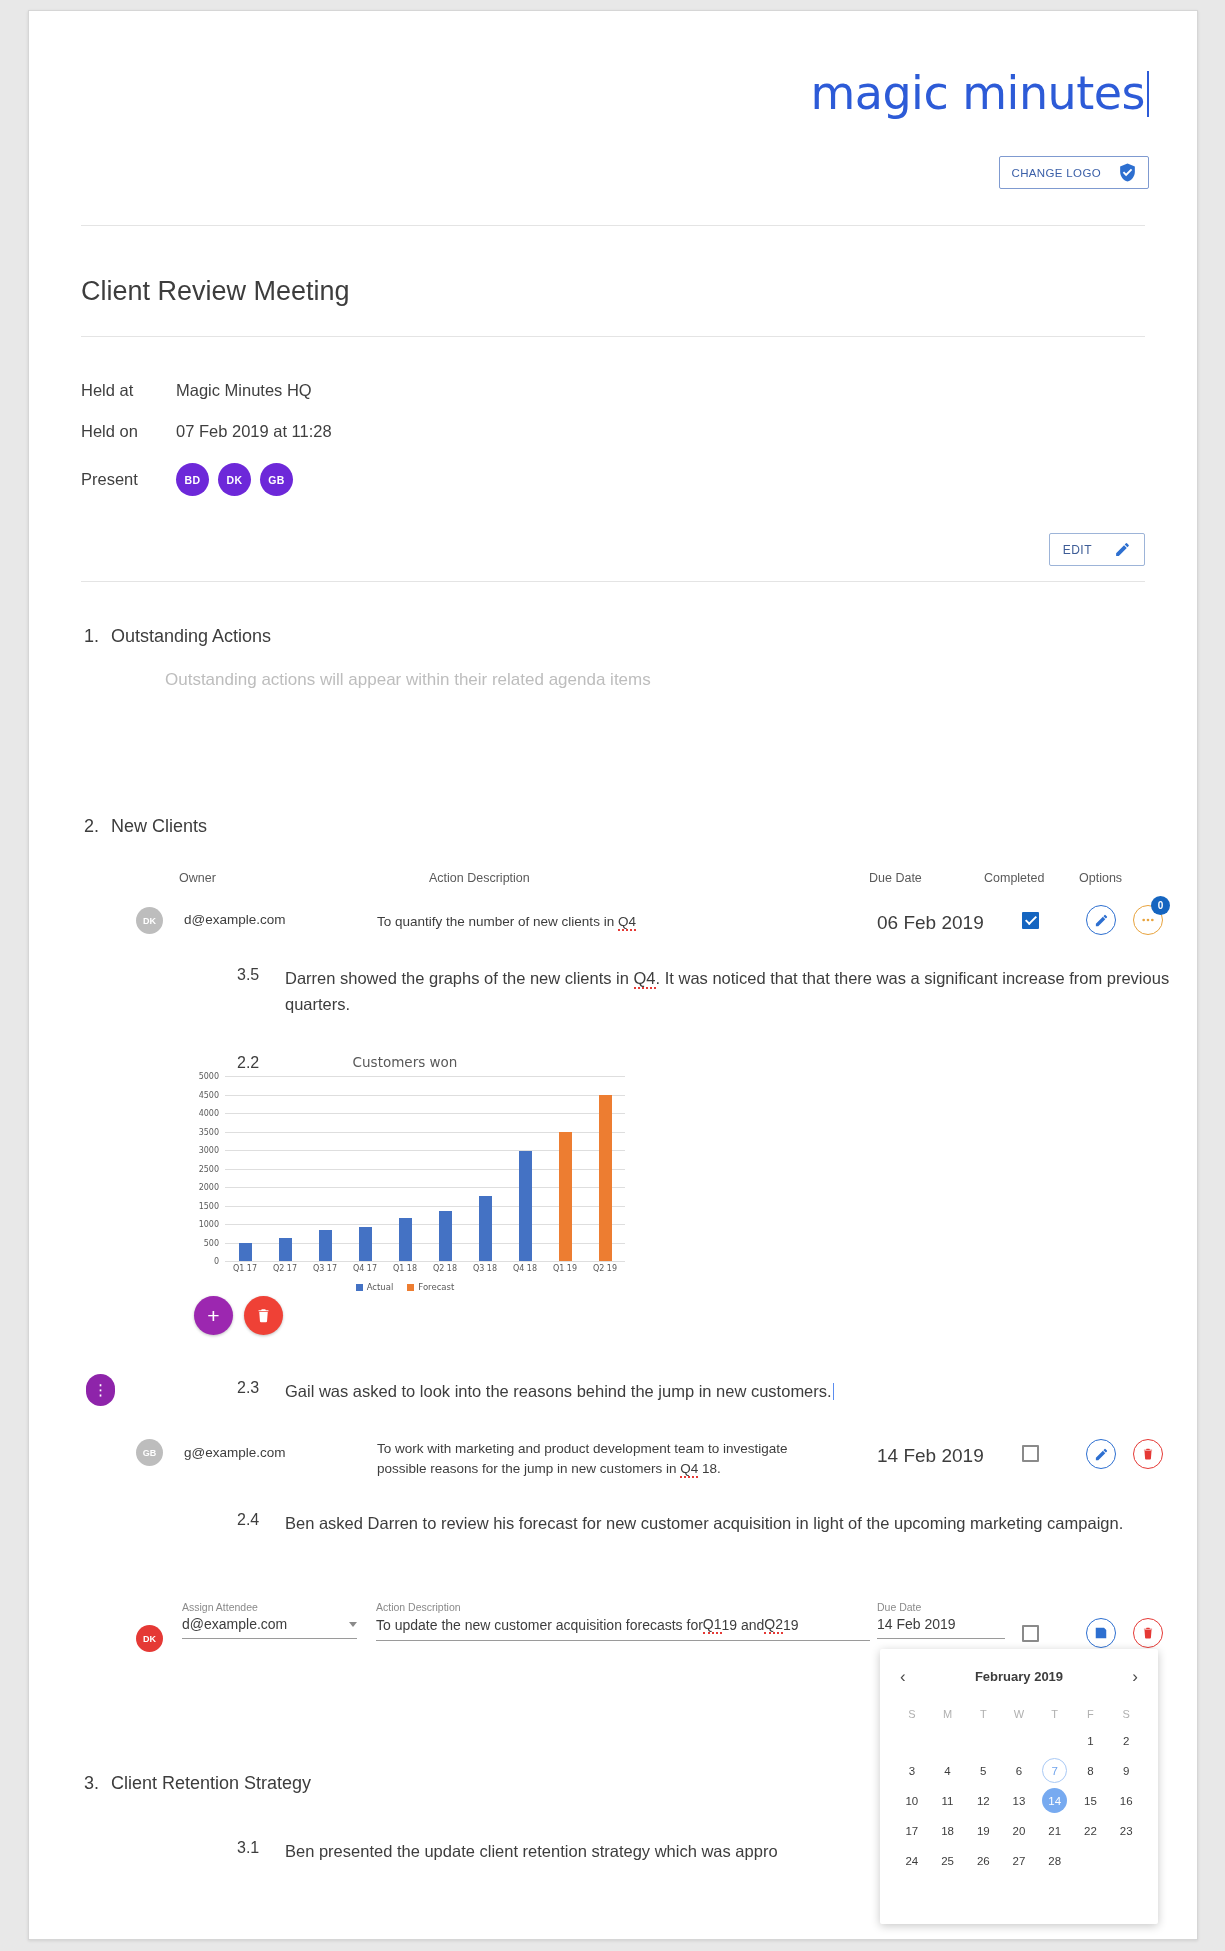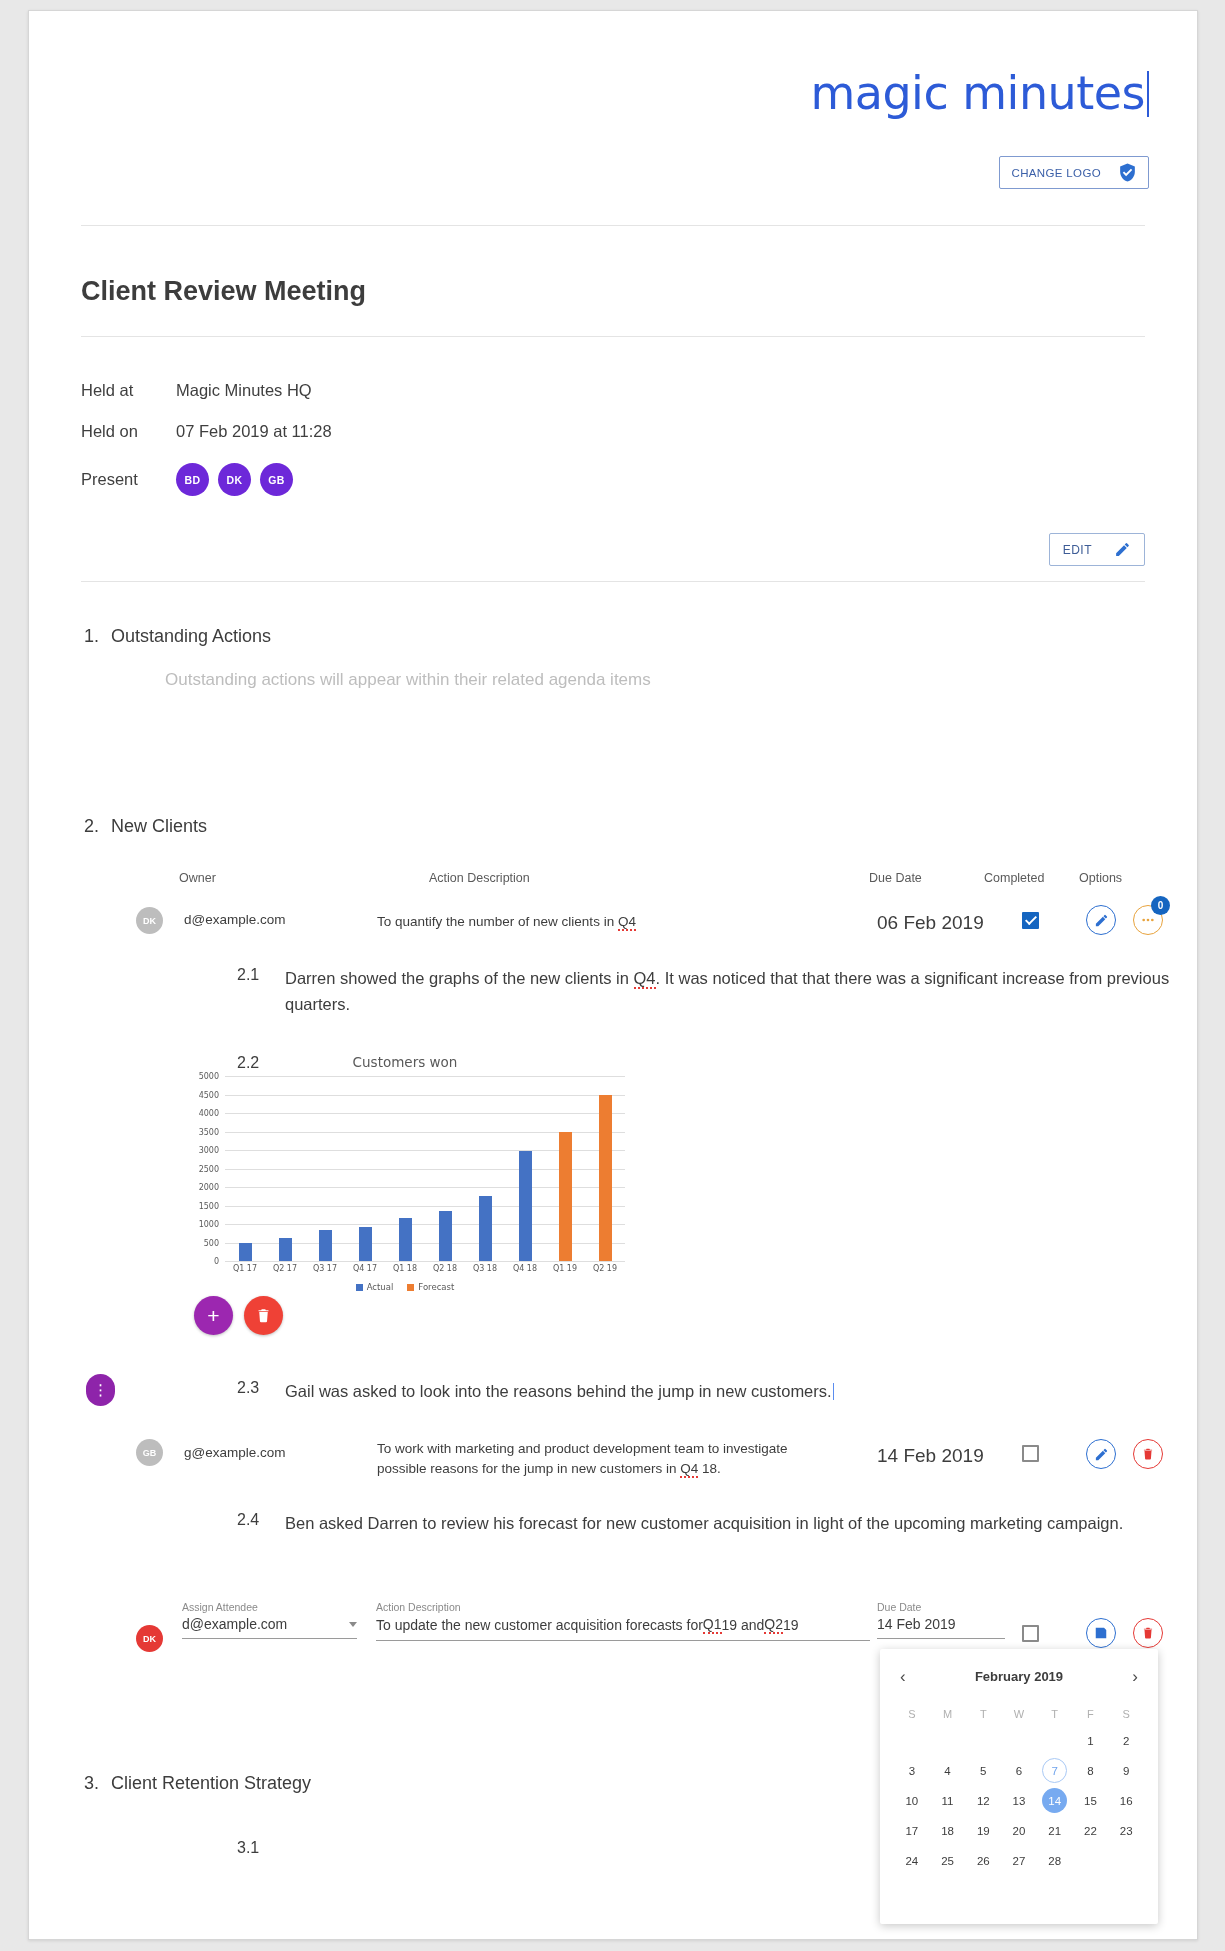--- a/index.html
+++ b/index.html
@@ -53,21 +53,21 @@
   .shield { width: 21px; height: 21px; display:block; }
 
   
   .rule {
     position: absolute; left: 52px; right: 52px; height: 1px; background: #e4e4e4;
   }
 
   
   .meeting-title {
     position: absolute; left: 52px; top: 265px;
-    font-size: 27px; color: #3d3d3d; font-weight: 700;
+    font-size: 27px; color: #3d3d3d; font-weight: 400;
   }
 
   
   .meta { position: absolute; left: 52px; top: 370px; width: 600px; }
   .meta-row { display: flex; align-items: center; margin-bottom: 22px; }
   .meta-label {
     width: 95px; font-size: 16.5px; color: #3f3f3f; font-weight: 400;
   }
   .meta-value { font-size: 16.5px; color: #3f3f3f; }
   .avatars { display: flex; gap: 9px; }
@@ -341,21 +341,21 @@
             <circle cx="5.5" cy="12" r="2" fill="#e8a33d"></circle>
             <circle cx="12" cy="12" r="2" fill="#e8a33d"></circle>
             <circle cx="18.5" cy="12" r="2" fill="#e8a33d"></circle>
           </svg>
           <span class="badge-count">0</span>
         </div>
       </div>
     </div>
 
     <div class="sub" style="position:absolute; left:0; top:955px; width:100%; padding-left:104px">
-      <div class="sub-num">2.1</div>
+      <div class="sub-num">3.5</div>
       <div class="sub-body"><span>Darren showed the graphs of the new clients in </span><span class="spell">Q4</span><span>.  It was noticed that that there was a significant increase from previous quarters.</span></div>
     </div>
 
     <div class="sub" style="position:absolute; left:0; top:1043px; width:100%; padding-left:104px">
       <div class="sub-num">2.2</div>
     </div>
 
     <div class="chart-wrap">
       <div class="chart-title">Customers won</div>
       <div class="plot">
@@ -544,20 +544,21 @@
 
     <div class="agenda-item" style="top:1762px">
       <div class="sec-head" style="margin-left:36px">
         <div class="sec-num">3.</div>
         <div class="sec-title">Client Retention Strategy</div>
       </div>
     </div>
 
     <div class="sub" style="position:absolute; left:0; top:1828px; width:100%; padding-left:104px">
       <div class="sub-num">3.1</div>
+      <div class="sub-body">Ben presented the update client retention strategy which was appro</div>
     </div>
 
     <div class="datepicker">
       <div class="dp-head">
         <div class="dp-nav">‹</div>
         <div class="dp-title">February 2019</div>
         <div class="dp-nav">›</div>
       </div>
       <div class="dp-grid" id="dp-dow-row">
           <div class="dp-dow">S</div>

